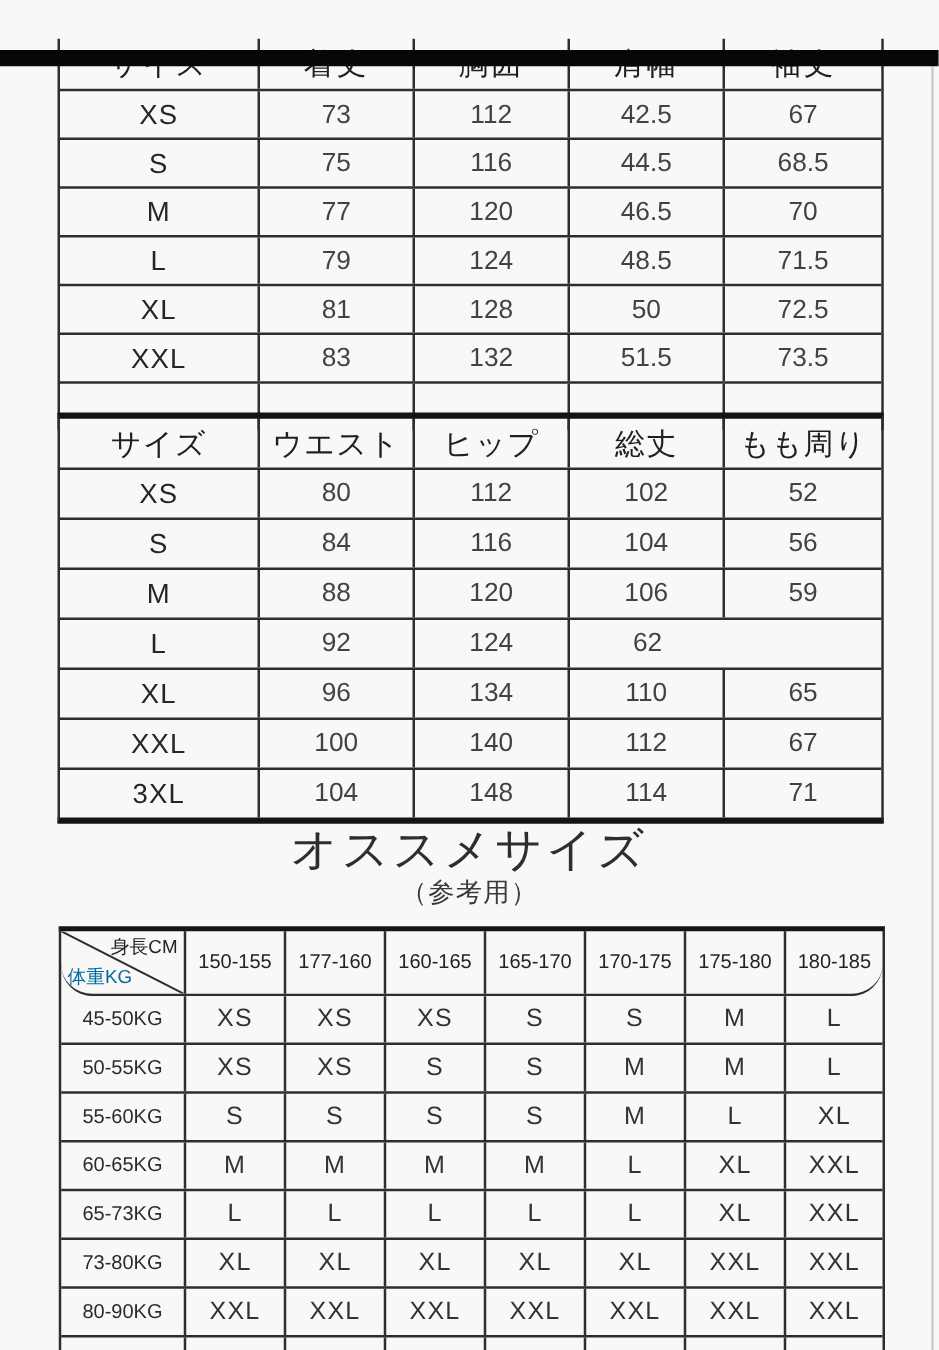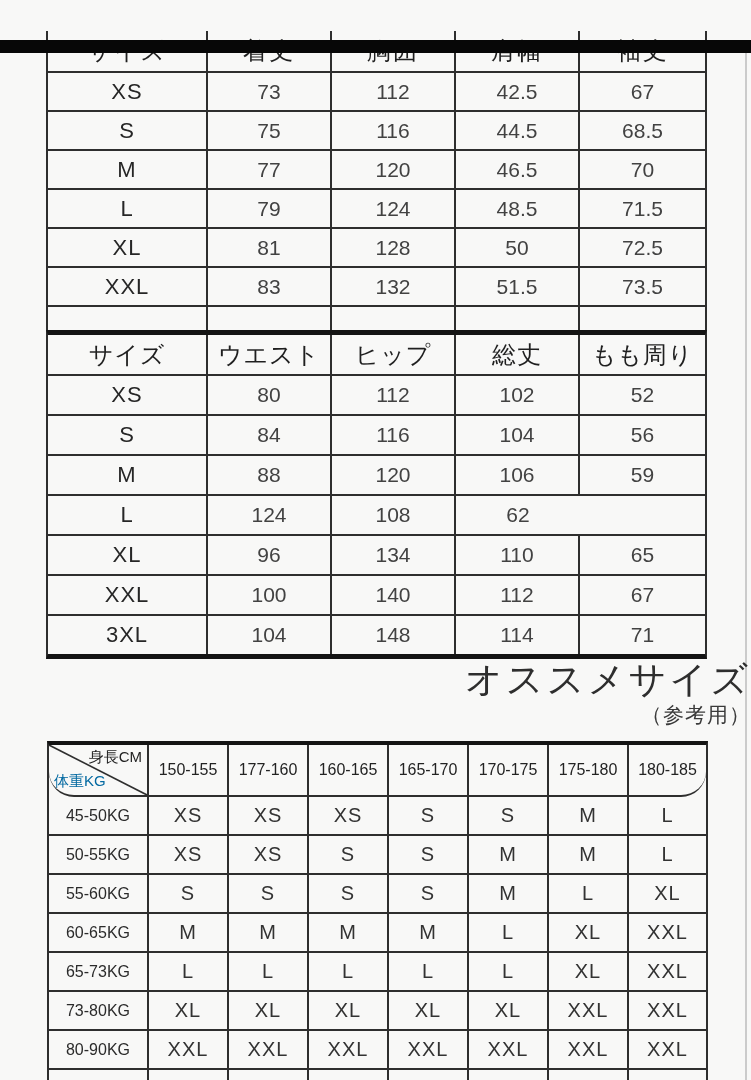--- a/index.html
+++ b/index.html
@@ -39,21 +39,21 @@
   
   .tbl.bottoms{top:290px;border-top:5px solid #141414;border-bottom:5px solid #141414;}
   .bottoms .hrow{height:39px;border-bottom:2px solid #2e2e2e;}
   .bottoms .hrow .cell{font-size:24px;color:#1f1f1f;letter-spacing:1px;}
   .bottoms .trow{height:38px;}
 
   .size-cell{font-size:22px;color:#262626;letter-spacing:1px;}
   .num-cell{font-size:21px;color:#424242;}
 
   
-  .rec-head{position:absolute;left:0;top:618px;width:751px;text-align:right;z-index:2;}
+  .rec-head{position:absolute;left:0;top:618px;width:751px;text-align:center;z-index:2;}
   .rec-title{font-size:37px;letter-spacing:3px;color:#2e2e2e;line-height:44px;}
   .rec-sub{font-size:21px;letter-spacing:1px;color:#3a3a3a;line-height:26px;}
 
   
   .tbl.rec{left:47px;top:701px;border-top:4px solid #141414;border-bottom:4px solid #141414;}
   .rec .hrow{height:50px;border-bottom:2px solid #2e2e2e;border-radius:25px;}
   .rec .hrow .cell{font-size:16px;color:#232323;font-weight:500;}
   .rec .trow{height:37px;}
   .rec .weight-cell{font-size:16px;color:#2b2b2b;}
   .rec .sz-cell{font-size:20px;color:#333;letter-spacing:1px;}
@@ -178,22 +178,22 @@
         <div class="grid5 trow">
           <div class="cell size-cell">M</div>
           <div class="cell num-cell">88</div>
           <div class="cell num-cell">120</div>
           <div class="cell num-cell">106</div>
           <div class="cell num-cell">59</div>
         </div>
 
         <div class="grid5 trow">
           <div class="cell size-cell">L</div>
+          <div class="cell num-cell">92</div>
           <div class="cell num-cell">124</div>
-          <div class="cell num-cell">108</div>
           <div class="cell num-cell">62</div>
         </div>
 
         <div class="grid5 trow">
           <div class="cell size-cell">XL</div>
           <div class="cell num-cell">96</div>
           <div class="cell num-cell">134</div>
           <div class="cell num-cell">110</div>
           <div class="cell num-cell">65</div>
         </div>

